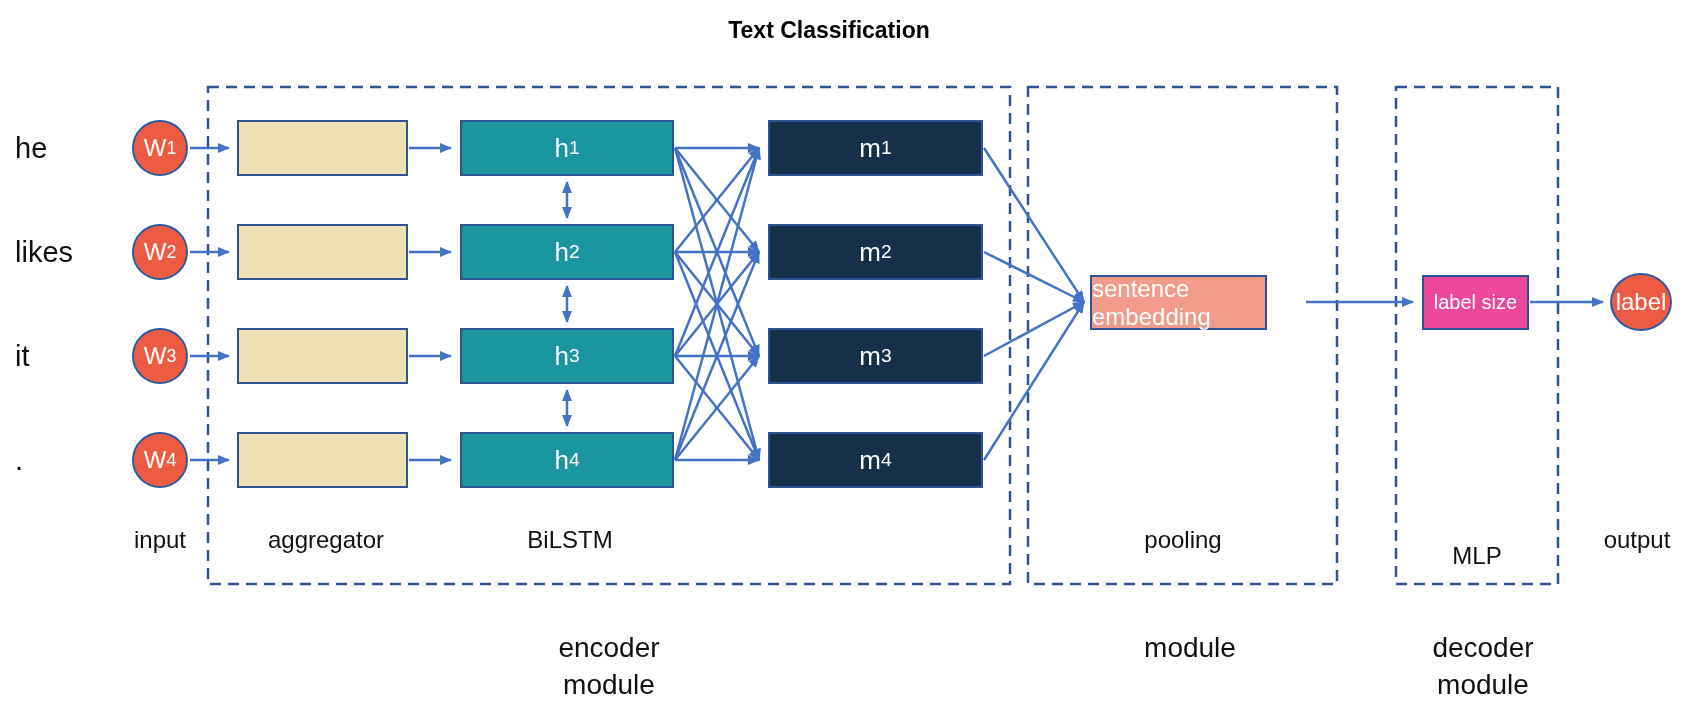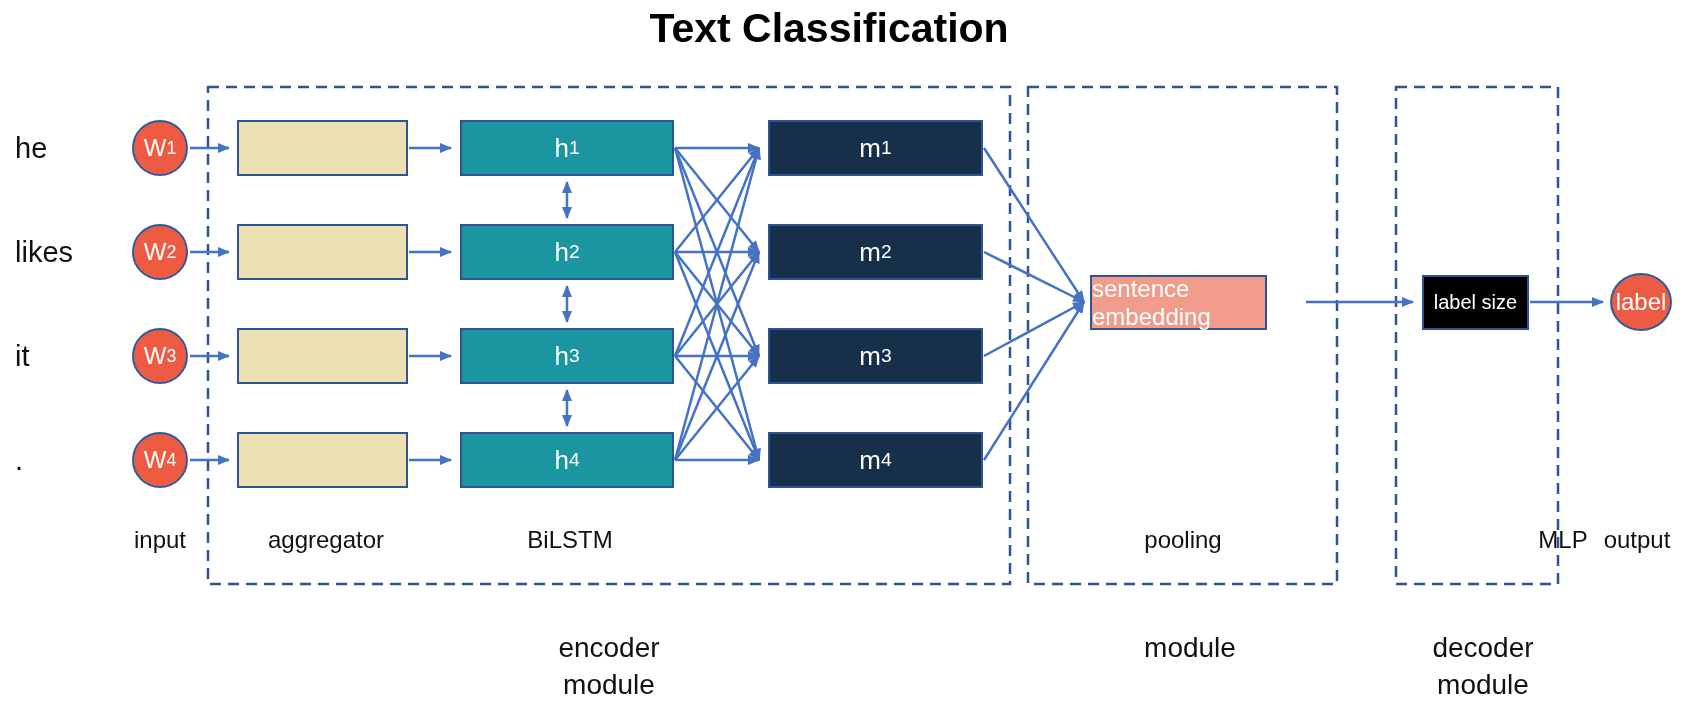--- a/index.html
+++ b/index.html
@@ -6,43 +6,43 @@
   #canvas {
     position:relative;
     width:1699px; height:722px;
     background:#ffffff;
     font-family:"Liberation Sans", sans-serif;
     overflow:hidden;
   }
   #wires { position:absolute; left:0; top:0; width:1699px; height:722px; }
 
   .title {
-    position:absolute; top:5px; left:829px; transform:translateX(-50%);
-    font-size:41px; font-weight:bold; color:#000; white-space:nowrap;text-align:center;
+    position:absolute; top:17px; left:829px; transform:translateX(-50%);
+    font-size:23px; font-weight:bold; color:#000; white-space:nowrap;text-align:center;
   }
   .word {
     position:absolute; left:15px; font-size:29px; color:#111; line-height:34px;
   }
   .circle {
     position:absolute; width:56px; height:56px; border-radius:50%;
     background:#EE5B43; border:2.5px solid #2E5B9F; box-sizing:border-box;
     color:#fff; display:flex; align-items:center; justify-content:center;
     font-size:24px;
   }
   .box {
     position:absolute; border:2.5px solid #2F5496; box-sizing:border-box;
     display:flex; align-items:center; justify-content:center; color:#fff;
   }
   .emb { left:237px; width:171px; height:56px; background:#EDE0B2; }
   .hbox { left:460px; width:214px; height:56px; background:#1B96A1; font-size:26px; }
   .mbox { left:768px; width:215px; height:56px; background:#16304A; font-size:26px; }
   .row1 { top:120px; } .row2 { top:224px; } .row3 { top:328px; } .row4 { top:432px; }
   .sub { font-size:0.74em; }
   .se-box { left:1090px; top:275px; width:177px; height:55px; background:#F19C8B; font-size:24px; }
-  .ls-box { left:1422px; top:275px; width:107px; height:55px; background:#000000; font-size:20px; }
+  .ls-box { left:1422px; top:275px; width:107px; height:55px; background:#ec4899; font-size:20px; }
   .out-circle { left:1610px; top:273px; width:62px; height:58px; font-size:24px; }
   .col-label {
     position:absolute; top:526px; transform:translateX(-50%);
     font-size:24px; color:#111; white-space:nowrap;
   }
   .mod-label {
     position:absolute; top:629px; transform:translateX(-50%);
     font-size:28px; color:#111; text-align:center; line-height:37px;
   }
   .mod-label span { display:block; }
@@ -189,21 +189,21 @@
   <div class="box se-box">sentence embedding</div>
 
   <div class="box ls-box">label size</div>
 
   <div class="circle out-circle">label</div>
 
   <div class="col-label" style="left:160px;">input</div>
   <div class="col-label" style="left:326px;">aggregator</div>
   <div class="col-label" style="left:570px;">BiLSTM</div>
   <div class="col-label" style="left:1183px;">pooling</div>
-  <div class="col-label" style="left:1563px;">MLP</div>
+  <div class="col-label" style="left:1477px;margin-top:16px;">MLP</div>
   <div class="col-label" style="left:1637px;">output</div>
 
   <div class="mod-label" style="left:609px;">
     <span>encoder</span>
     <span>module</span>
   </div>
   <div class="mod-label" style="left:1190px;">
     <span>module</span>
   </div>
   <div class="mod-label" style="left:1483px;">

